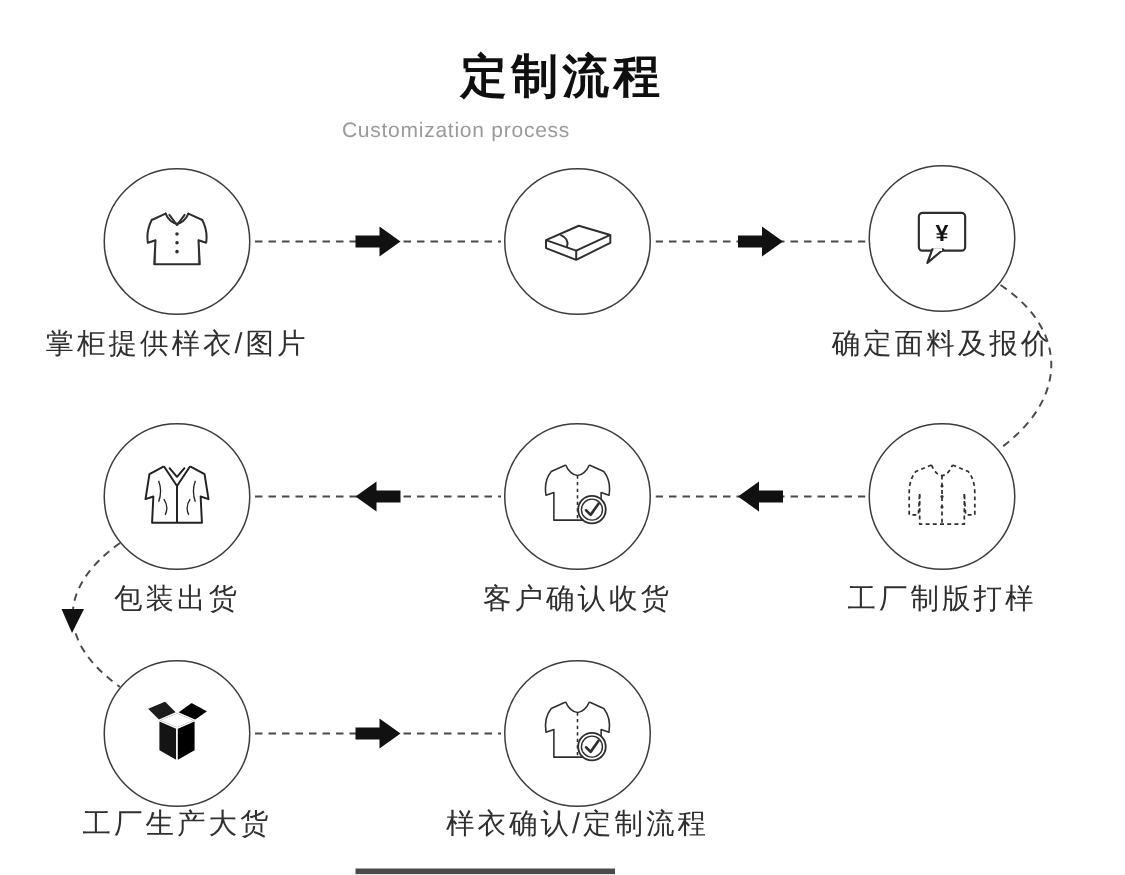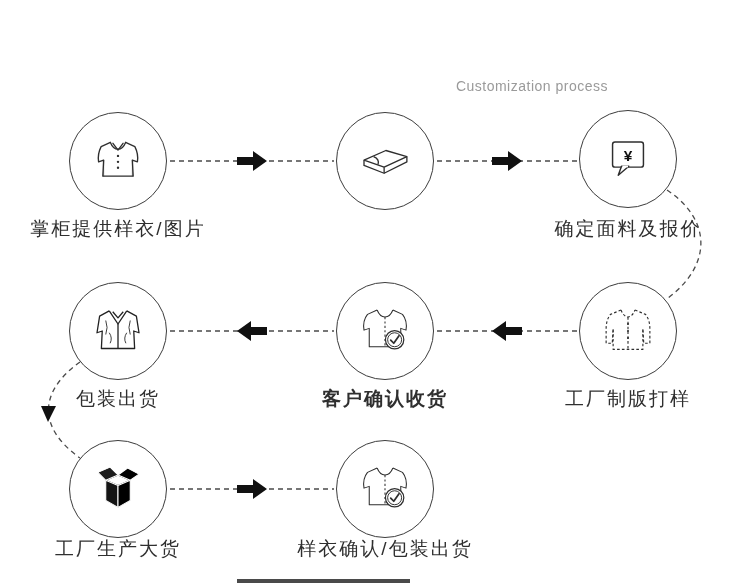--- a/index.html
+++ b/index.html
@@ -1,32 +1,33 @@
 <!DOCTYPE html>
 <html><head>
 <meta charset="utf-8">
 <style>
   html,body{margin:0;padding:0;background:#fff;}
   .canvas{position:relative;width:750px;height:583px;background:#ffffff;overflow:hidden;
     font-family:"Liberation Sans","DejaVu Sans",sans-serif;color:#333;}
   .title{position:absolute;left:0;top:30px;width:750px;text-align:center;
     font-size:31px;font-weight:700;color:#0f0f0f;letter-spacing:3px;}
-  .subtitle{position:absolute;left:0;top:78px;width:608px;text-align:right;
+  .subtitle{position:absolute;left:0;top:78px;width:608px;text-align:center;
     font-size:14px;color:#9a9a9a;letter-spacing:.5px;}
   .circle{position:absolute;width:98px;height:98px;border:1px solid #3c3c3c;border-radius:50%;
     background:#fff;display:flex;align-items:center;justify-content:center;box-sizing:border-box;}
   .step-label{position:absolute;width:260px;text-align:center;font-size:19px;color:#2f2f2f;letter-spacing:2px;}
   .conn{position:absolute;}
   .bottom-strip{position:absolute;left:237px;top:579px;width:173px;height:4px;background:#4a4a4a;}
 </style>
 </head>
 <body>
 
 <div class="canvas">
 
+  <div class="title">定制流程</div>
   <div class="subtitle">Customization process</div>
 
   <div class="circle" style="left:69px;top:112px;">
     <svg viewBox="0 0 64 64" width="54" height="54">
       <g fill="none" stroke="#2e2e2e" stroke-width="1.6" stroke-linejoin="round" stroke-linecap="round">
         <path d="M23 10 L12 15 C9 21 8 27 9 33 L15 31 L14 50 L50 50 L49 31 L55 33 C56 27 55 21 52 15 L41 10"></path>
         <path d="M23 10 C25 15 29 18 32 18 C35 18 39 15 41 10"></path>
         <path d="M26 11 L32 19 L38 11"></path>
         <path d="M15 31 L15 50 M49 31 L49 50" stroke-width="1" opacity="0.6"></path>
       </g>
@@ -128,24 +129,24 @@
       </g>
       <circle cx="43" cy="42" r="10.5" fill="#fff" stroke="#2e2e2e" stroke-width="1.4"></circle>
       <circle cx="43" cy="42" r="8" fill="none" stroke="#2e2e2e" stroke-width="1.1"></circle>
       <path d="M38.5 42.5 L42 46 L48 37.5" fill="none" stroke="#2e2e2e" stroke-width="2" stroke-linecap="round" stroke-linejoin="round"></path>
     </svg>
   </div>
 
   <div class="step-label" style="left:-12px;top:216px;">掌柜提供样衣/图片</div>
   <div class="step-label" style="left:498px;top:216px;">确定面料及报价</div>
   <div class="step-label" style="left:498px;top:386px;">工厂制版打样</div>
-  <div class="step-label" style="left:255px;top:386px;font-weight:bold;">客户确认收货</div>
+  <div class="step-label" style="left:255px;top:386px;">客户确认收货</div>
   <div class="step-label" style="left:-12px;top:386px;">包装出货</div>
   <div class="step-label" style="left:-12px;top:536px;">工厂生产大货</div>
-  <div class="step-label" style="left:255px;top:536px;">样衣确认/包装出货</div>
+  <div class="step-label" style="left:255px;top:536px;">样衣确认/定制流程</div>
 
   <svg class="conn" style="left:170px;top:150px;" width="164" height="22">
     <line x1="0" y1="11" x2="164" y2="11" stroke="#4a4a4a" stroke-width="1.3" stroke-dasharray="5 4"></line>
     <polygon points="67,7 83,7 83,1 97,11 83,21 83,15 67,15" fill="#111"></polygon>
   </svg>
 
   <svg class="conn" style="left:437px;top:150px;" width="140" height="22">
     <line x1="0" y1="11" x2="140" y2="11" stroke="#4a4a4a" stroke-width="1.3" stroke-dasharray="5 4"></line>
     <polygon points="55,7 71,7 71,1 85,11 71,21 71,15 55,15" fill="#111"></polygon>
   </svg>

